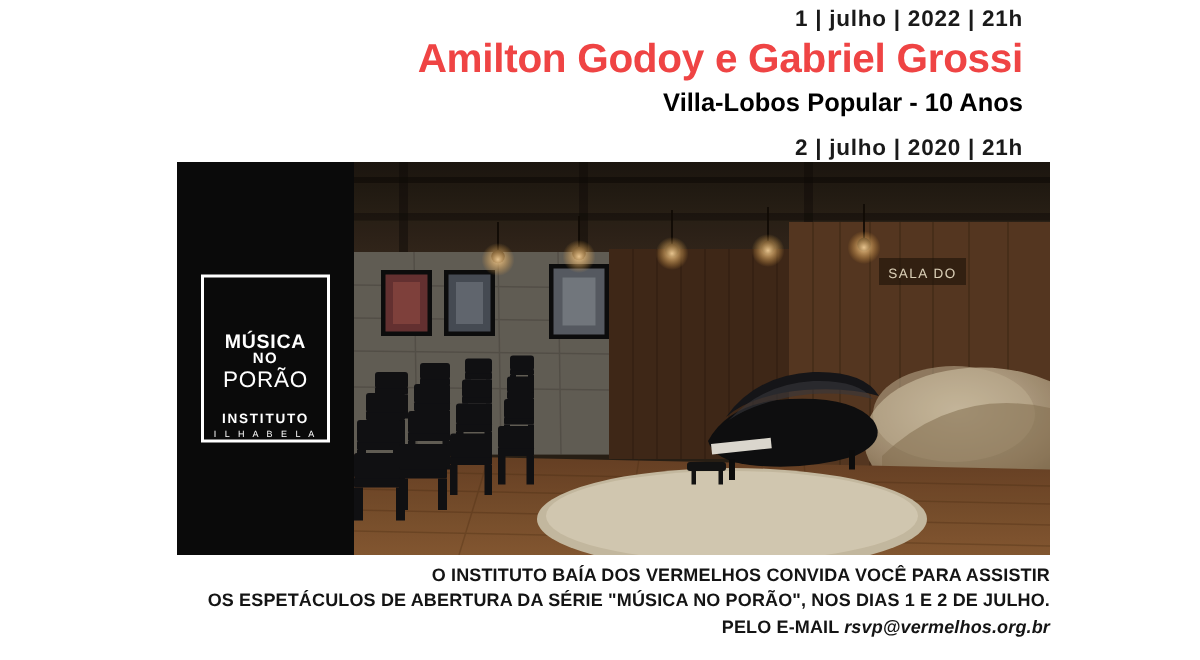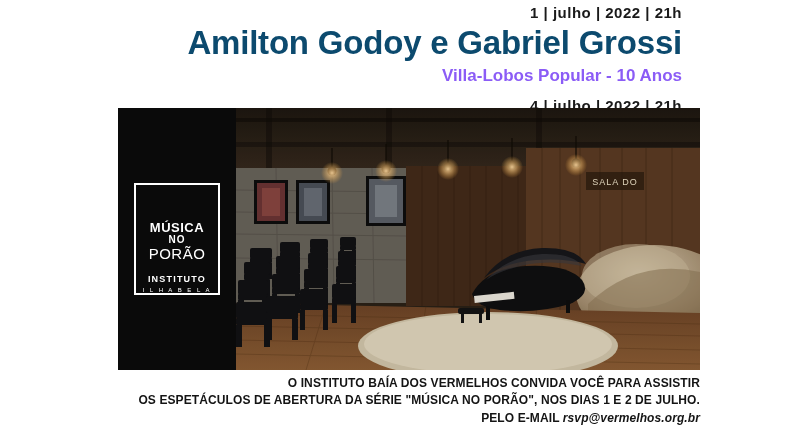--- a/index.html
+++ b/index.html
@@ -37,32 +37,32 @@
 
   .date-line {
     font-size: 15px;
     font-weight: bold;
     letter-spacing: 0.5px;
     color: #1a1a1a;
     line-height: 1.25;
   }
 
   .artist-line {
-    font-size: 33px;
-    font-weight: bold;
-    color: #0c4a6e;
+    font-size: 27px;
+    font-weight: bold;
+    color: #ef4444;
     line-height: 1.18;
     letter-spacing: -0.2px;
     margin-top: 1px;
   }
 
   .subtitle-line {
     font-size: 17px;
     font-weight: bold;
-    color: #8b5cf6;
+    color: #000000;
     line-height: 1.3;
     margin-top: 2px;
     text-align: right;
   }
 
   .block-two {
     margin-top: 10px;
   }
 
   
@@ -180,21 +180,21 @@
 
   <div class="header">
 
     <div>
       <div class="date-line">1 | julho | 2022 | 21h</div>
       <div class="artist-line">Amilton Godoy e Gabriel Grossi</div>
       <div class="subtitle-line">Villa-Lobos Popular - 10 Anos</div>
     </div>
 
     <div class="block-two">
-      <div class="date-line">4 | julho | 2022 | 21h</div>
+      <div class="date-line">2 | julho | 2020 | 21h</div>
       <div class="artist-line">André Mehmari</div>
     </div>
 
   </div>
 
   <div class="image-area" style="left:118px;">
 
     <div class="logo-panel">
       <div class="logo-box">
         <div class="logo-musica">MÚSICA</div>

